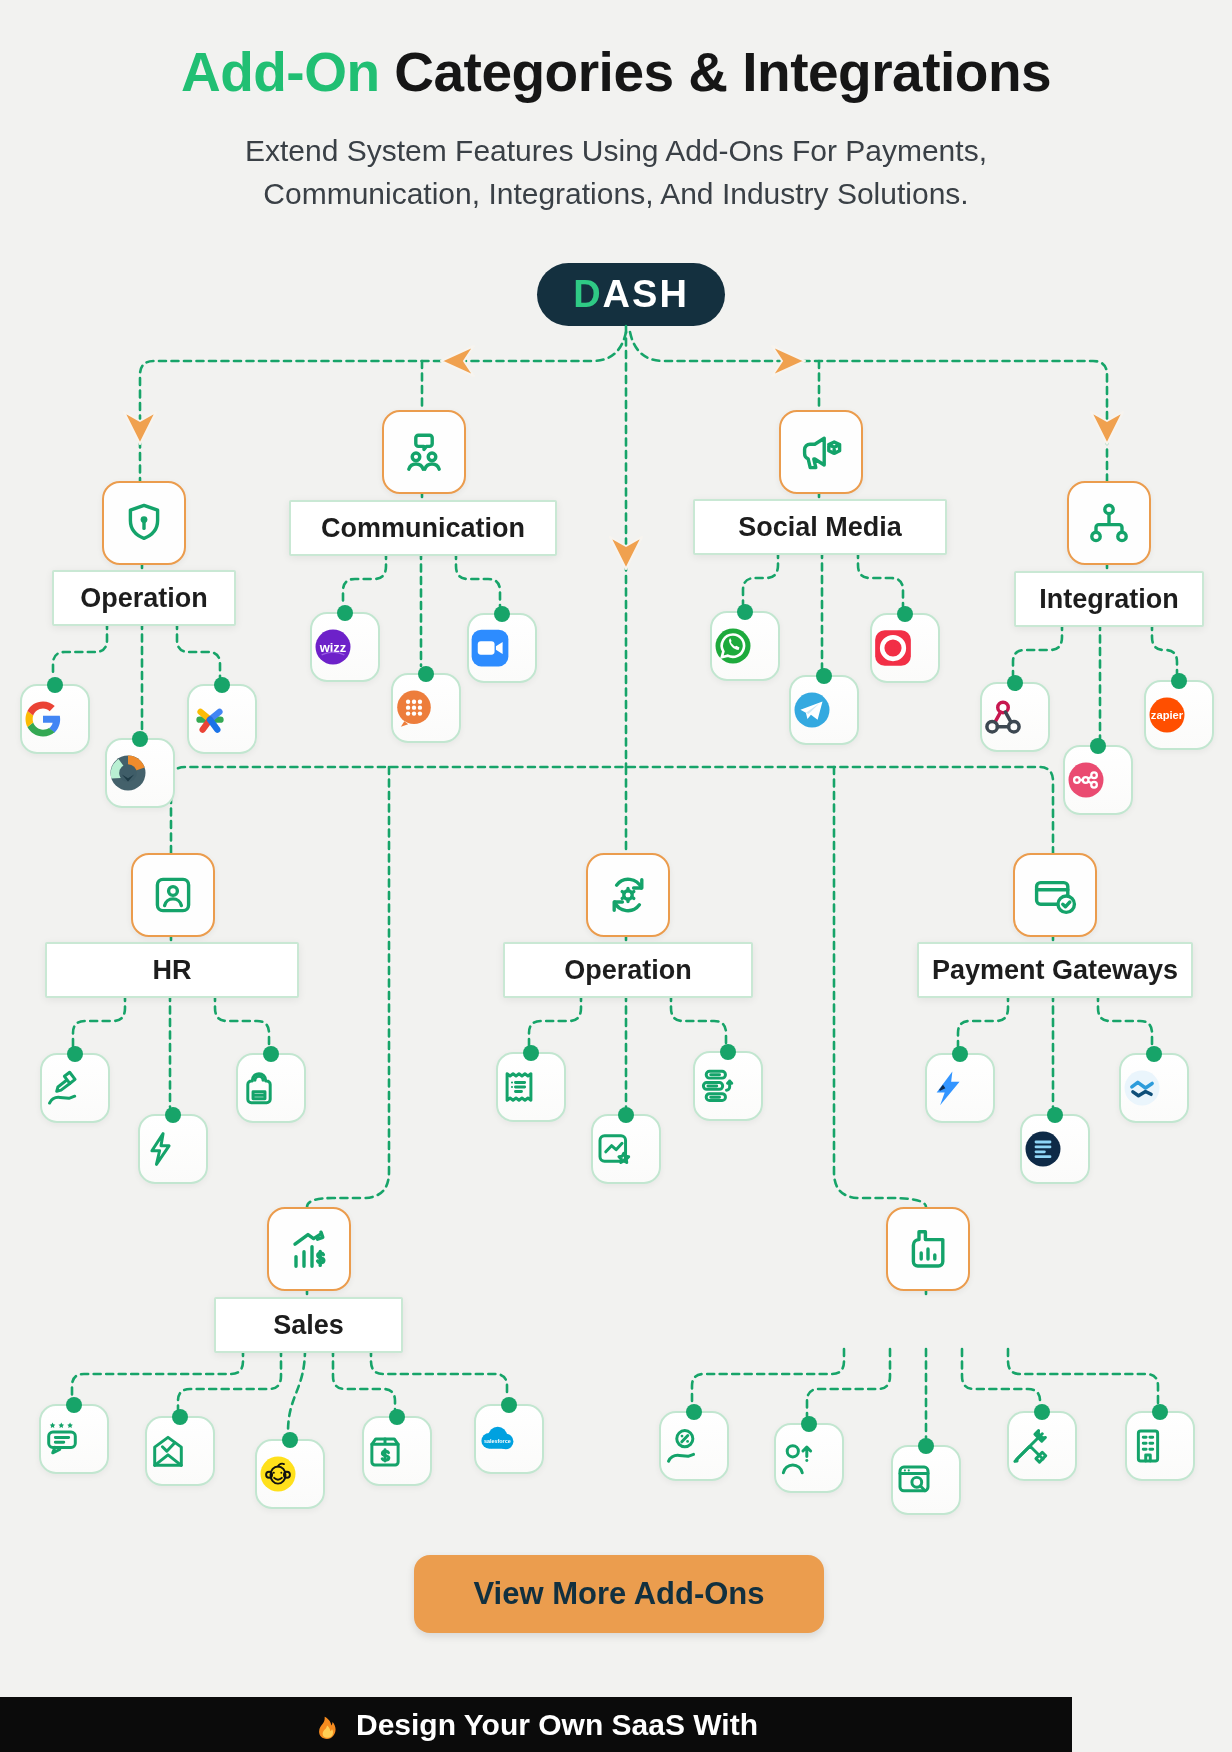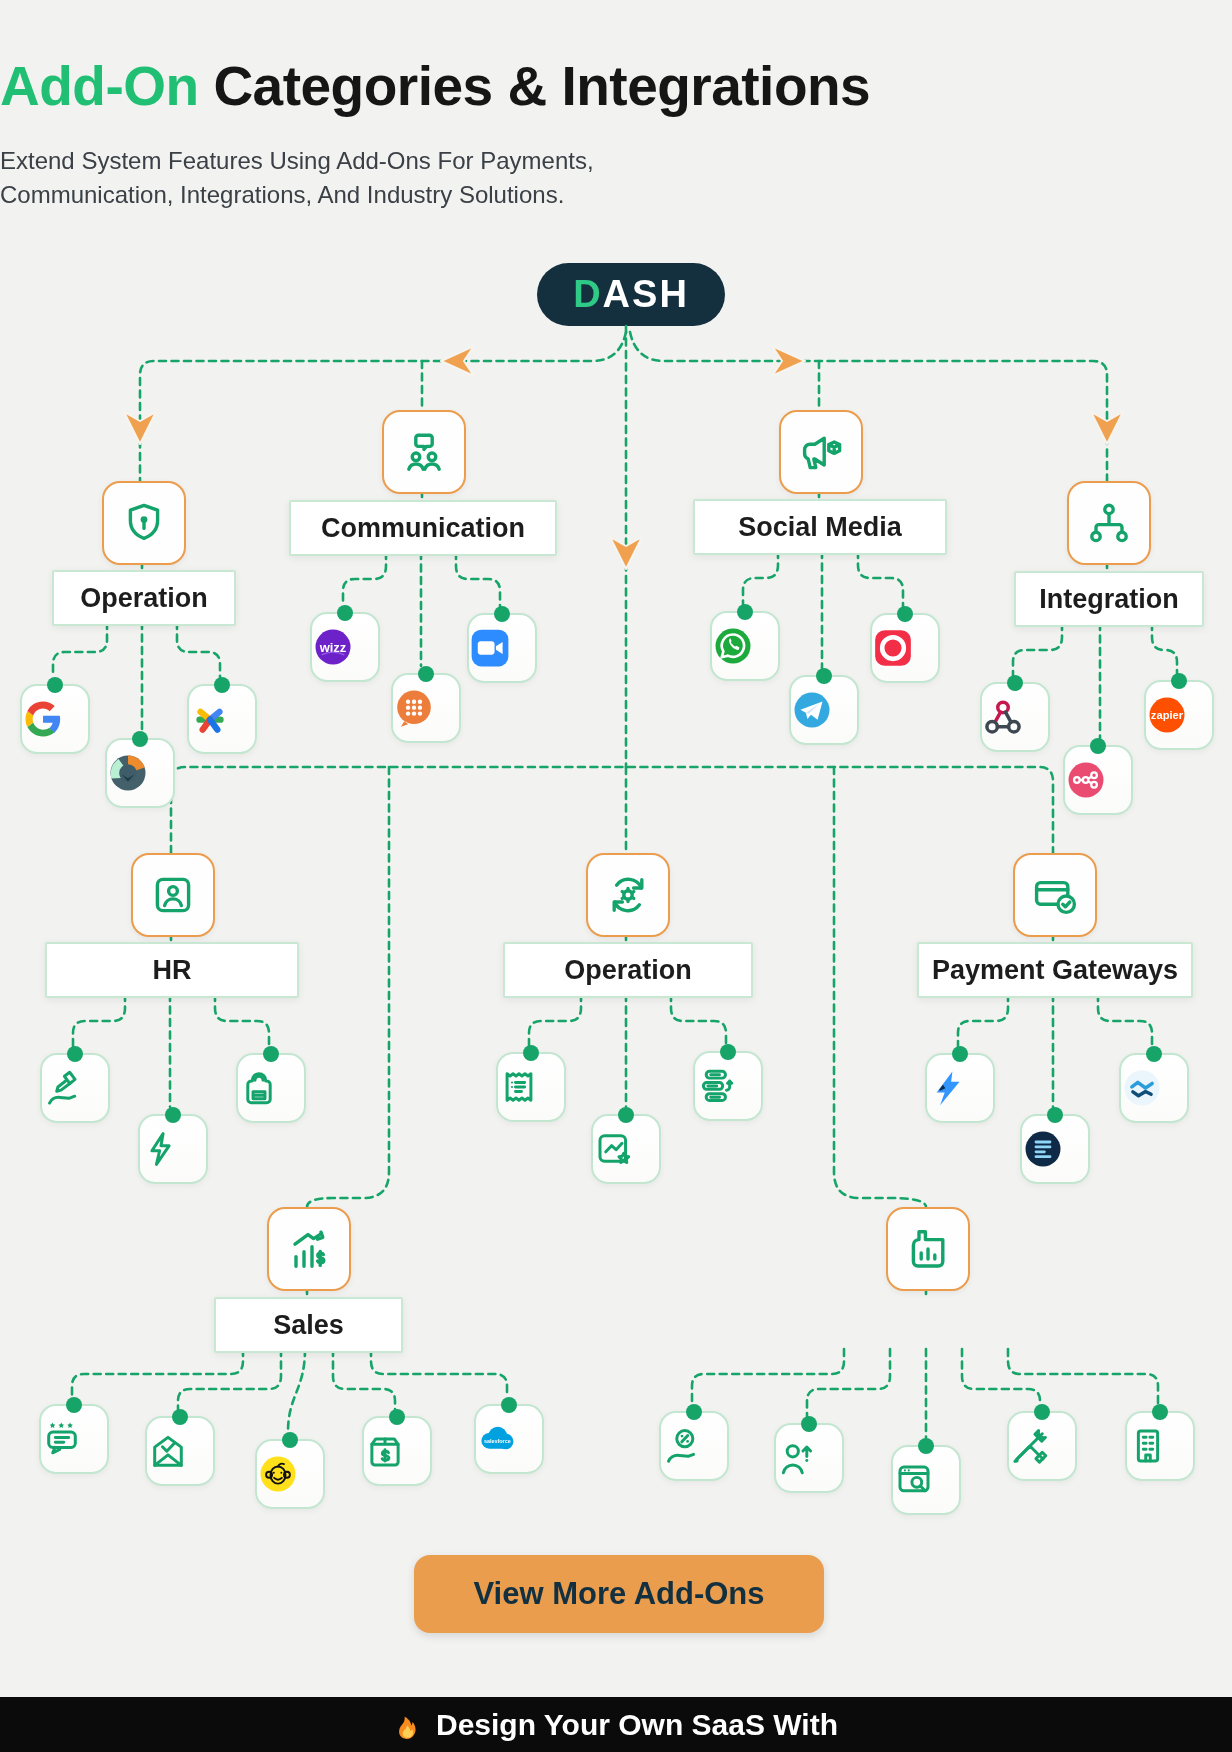--- a/index.html
+++ b/index.html
@@ -1,21 +1,21 @@
 <!DOCTYPE html>
 <html><head>
 <meta charset="utf-8">
 <style>
   html,body{margin:0;padding:0;background:#e8e8e6;}
   .page{position:relative;width:1232px;height:1752px;background:#f2f2f0;overflow:hidden;
         font-family:"Liberation Sans",sans-serif;}
-  .hero{position:absolute;left:0;top:40px;width:1232px;text-align:left;margin-top:14px;}
+  .hero{position:absolute;left:0;top:40px;width:1232px;text-align:center;}
   .title{font-size:55px;font-weight:800;color:#161616;letter-spacing:-.5px;}
   .title .hl{color:#21bf73;}
-  .subtitle{margin-top:26px;font-size:24px;line-height:1.42;color:#3a4046;font-weight:500;}
+  .subtitle{margin-top:26px;font-size:30px;line-height:1.42;color:#3a4046;font-weight:500;}
   .dash-pill{position:absolute;left:537px;top:263px;width:188px;height:63px;border-radius:32px;
         background:#14303f;display:flex;align-items:center;justify-content:center;
         font-size:38px;font-weight:800;letter-spacing:2px;color:#fff;}
   .dash-pill .d{color:#2fca85;}
   .wires{position:absolute;left:0;top:0;pointer-events:none;}
   .wires path.w{fill:none;stroke:#17a469;stroke-width:2.6;stroke-dasharray:7 5.5;stroke-linecap:round;}
   .wires path.arrow{fill:#f0a14f;stroke:#f7f4ef;stroke-width:2;stroke-linejoin:round;}
   .cat{position:absolute;width:80px;height:80px;background:#fefefe;border:2.5px solid #eb9c4d;
        border-radius:18px;display:flex;align-items:center;justify-content:center;
        box-shadow:0 2px 6px rgba(0,0,0,.06);}
@@ -26,21 +26,21 @@
   .sub{position:absolute;width:66px;height:66px;background:linear-gradient(180deg,#ffffff,#fbfbfa);
        border:2px solid #c2e6d0;border-radius:17px;display:flex;align-items:center;justify-content:flex-start;
        box-shadow:0 2px 6px rgba(0,0,0,.05);}
   .sub::before{content:'';position:absolute;top:-9px;left:50%;transform:translateX(-50%);
        width:16px;height:16px;border-radius:50%;background:#17a469;}
   .sub svg{width:42px;height:42px;}
   .gi{fill:none;stroke:#14a36a;stroke-width:1.7;stroke-linecap:round;stroke-linejoin:round;}
   .cta{position:absolute;left:414px;top:1555px;width:410px;height:78px;border:none;border-radius:16px;
        background:#eb9d4e;color:#12303f;font-size:31px;font-weight:800;cursor:pointer;
        font-family:"Liberation Sans",sans-serif;box-shadow:0 3px 8px rgba(0,0,0,.12);text-align:center;}
-  .footer{position:absolute;left:0;top:1697px;width:1232px;height:55px;background:#0b0b0b;
+  .footer{position:absolute;left:0;top:1697px;width:1072px;height:55px;background:#0b0b0b;
        display:flex;align-items:center;justify-content:center;gap:16px;}
   .footer .txt{font-size:30px;font-weight:700;color:#ffffff;}
   .footer .hl{font-size:30px;font-weight:700;color:#f0a14f;}
   .footer svg{width:26px;height:30px;}
 </style>
 </head>
 <body>
 
 <div class="page">
 

